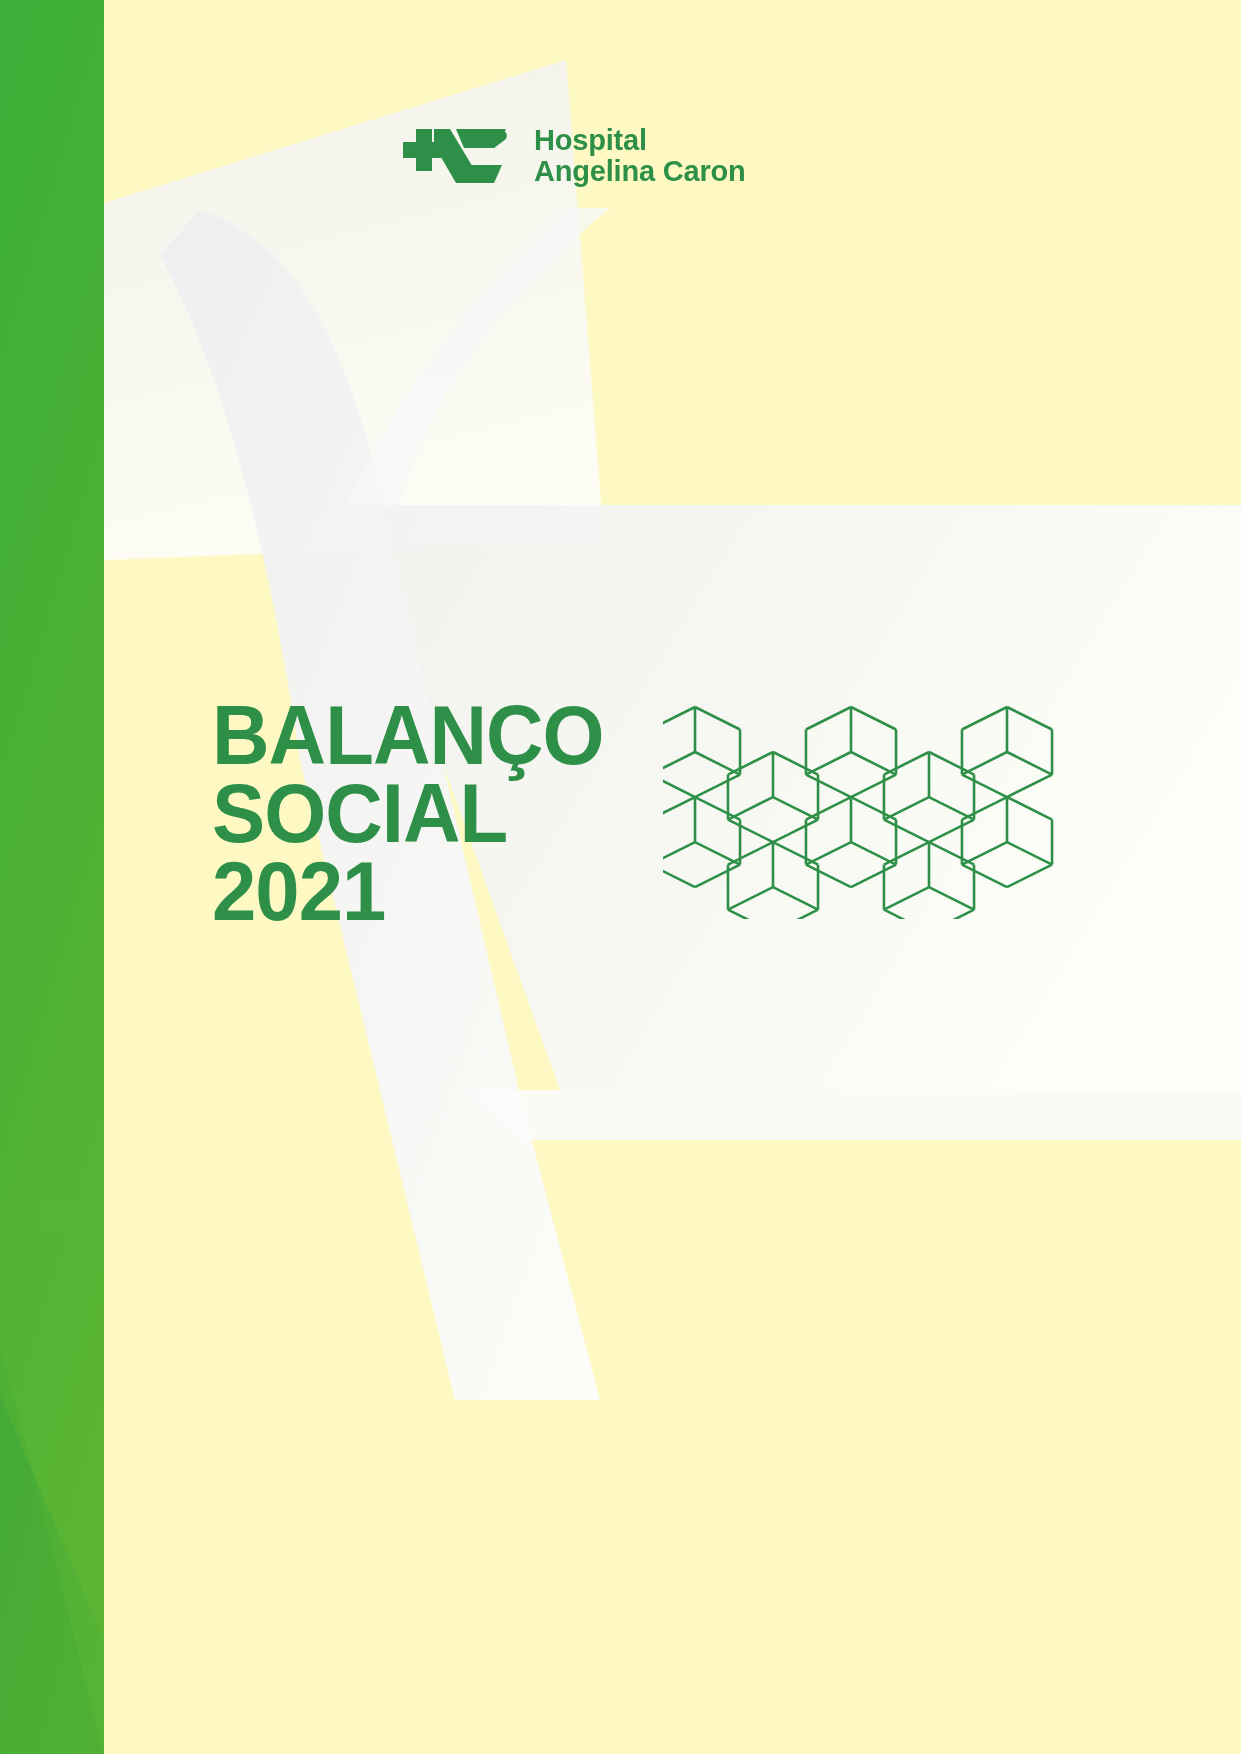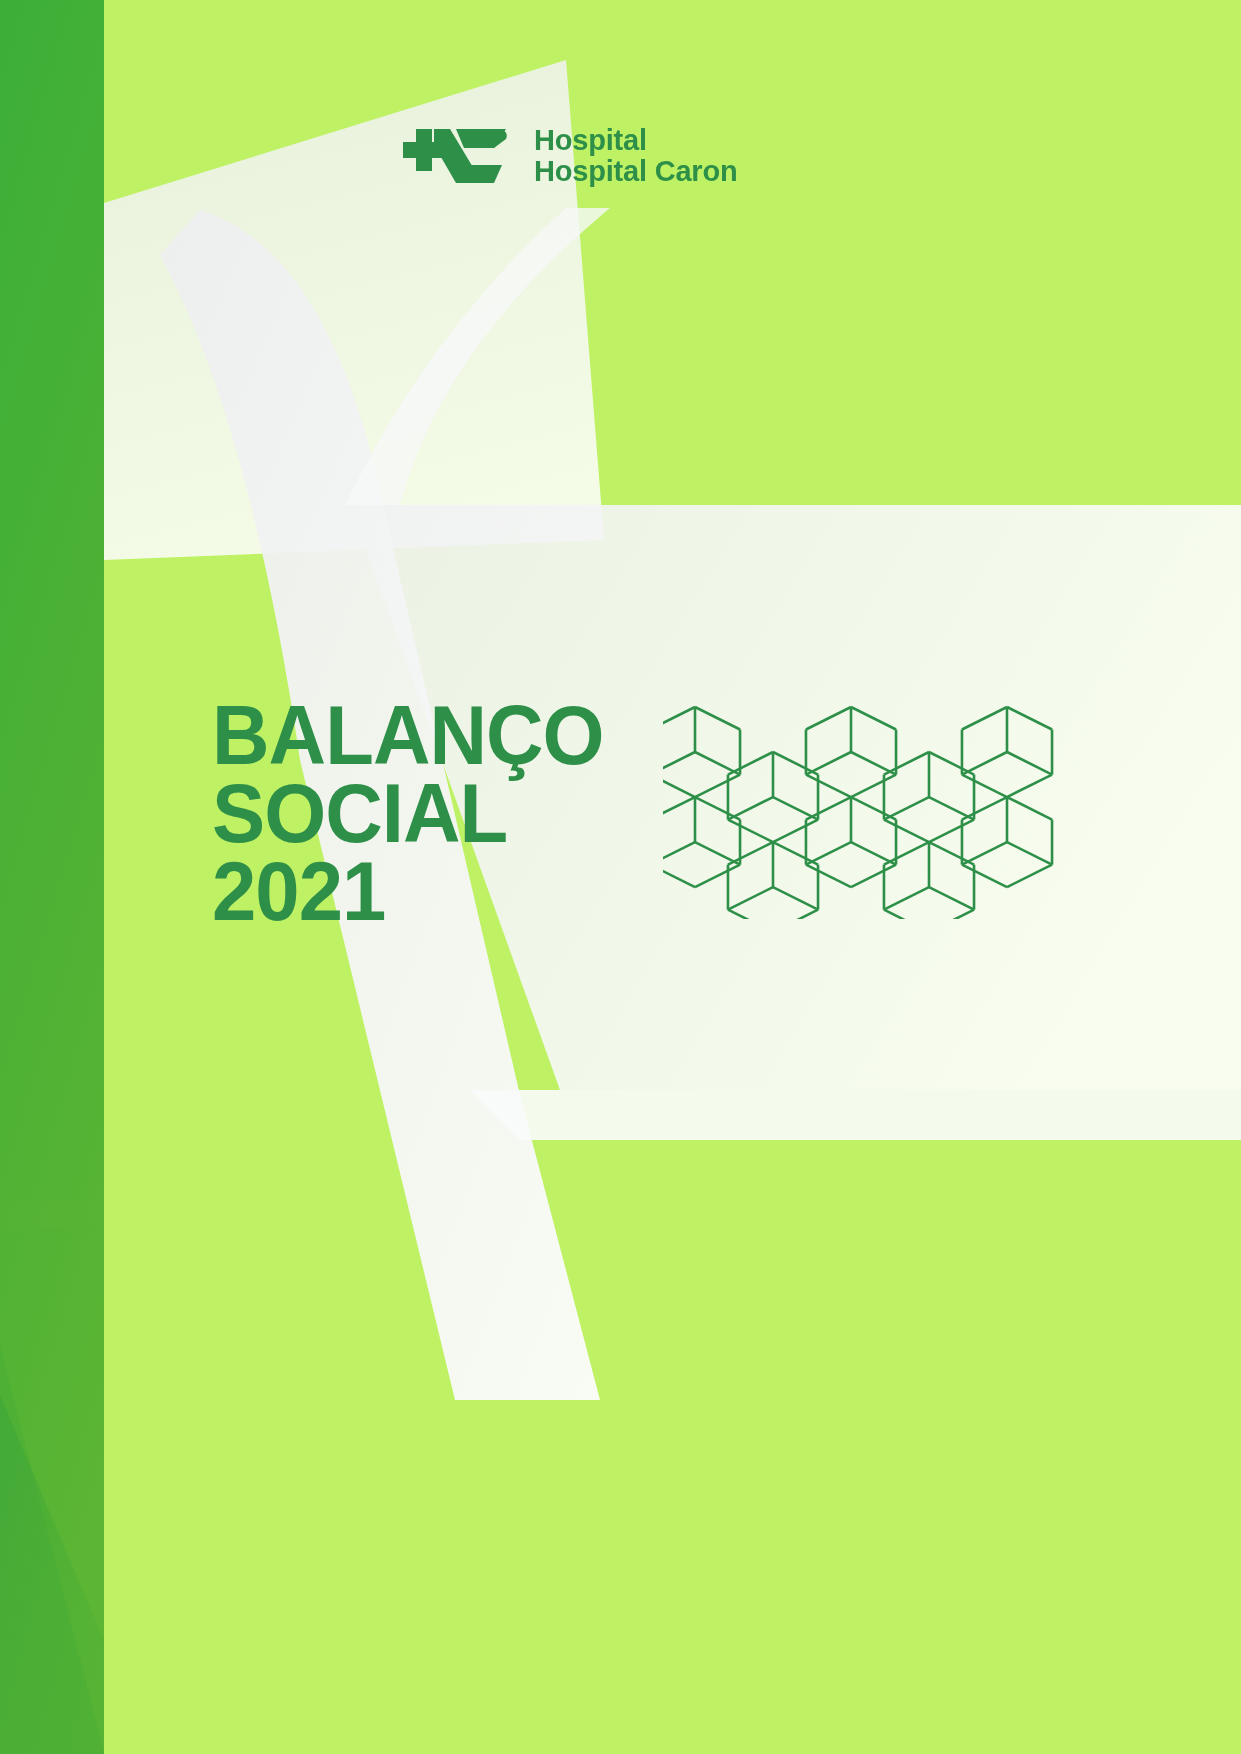--- a/index.html
+++ b/index.html
@@ -8,21 +8,21 @@
     background: #ffffff;
   }
   body {
     font-family: "Liberation Sans", sans-serif;
   }
   .page {
     position: relative;
     width: 1241px;
     height: 1754px;
     overflow: hidden;
-    background: #bef264;
+    background: #fef9c3;
   }
 
   
   .bg-swooshes {
     position: absolute;
     left: 0; top: 0;
     width: 1241px;
     height: 1754px;
     pointer-events: none;
   }
@@ -166,21 +166,21 @@
 
       <path d="M 58 4 L 108 4 L 96 23 L 66 23 Z" fill="#2E9048"></path>
 
       <path d="M 96 4 Q 112 4 108 14 L 96 23 Z" fill="#2E9048"></path>
 
       <path d="M 66 40 L 104 40 L 96 58 L 66 58 Z" fill="#2E9048"></path>
     </svg>
 
     <div class="logo-words">
       <div class="line">Hospital</div>
-      <div class="line">Hospital Caron</div>
+      <div class="line">Angelina Caron</div>
     </div>
   </div>
 
   <div class="title-block">
     <div class="title-line">BALANÇO</div>
     <div class="title-line">SOCIAL</div>
     <div class="title-line">2021</div>
   </div>
 
   <svg class="cube-pattern" viewBox="0 0 440 222">

